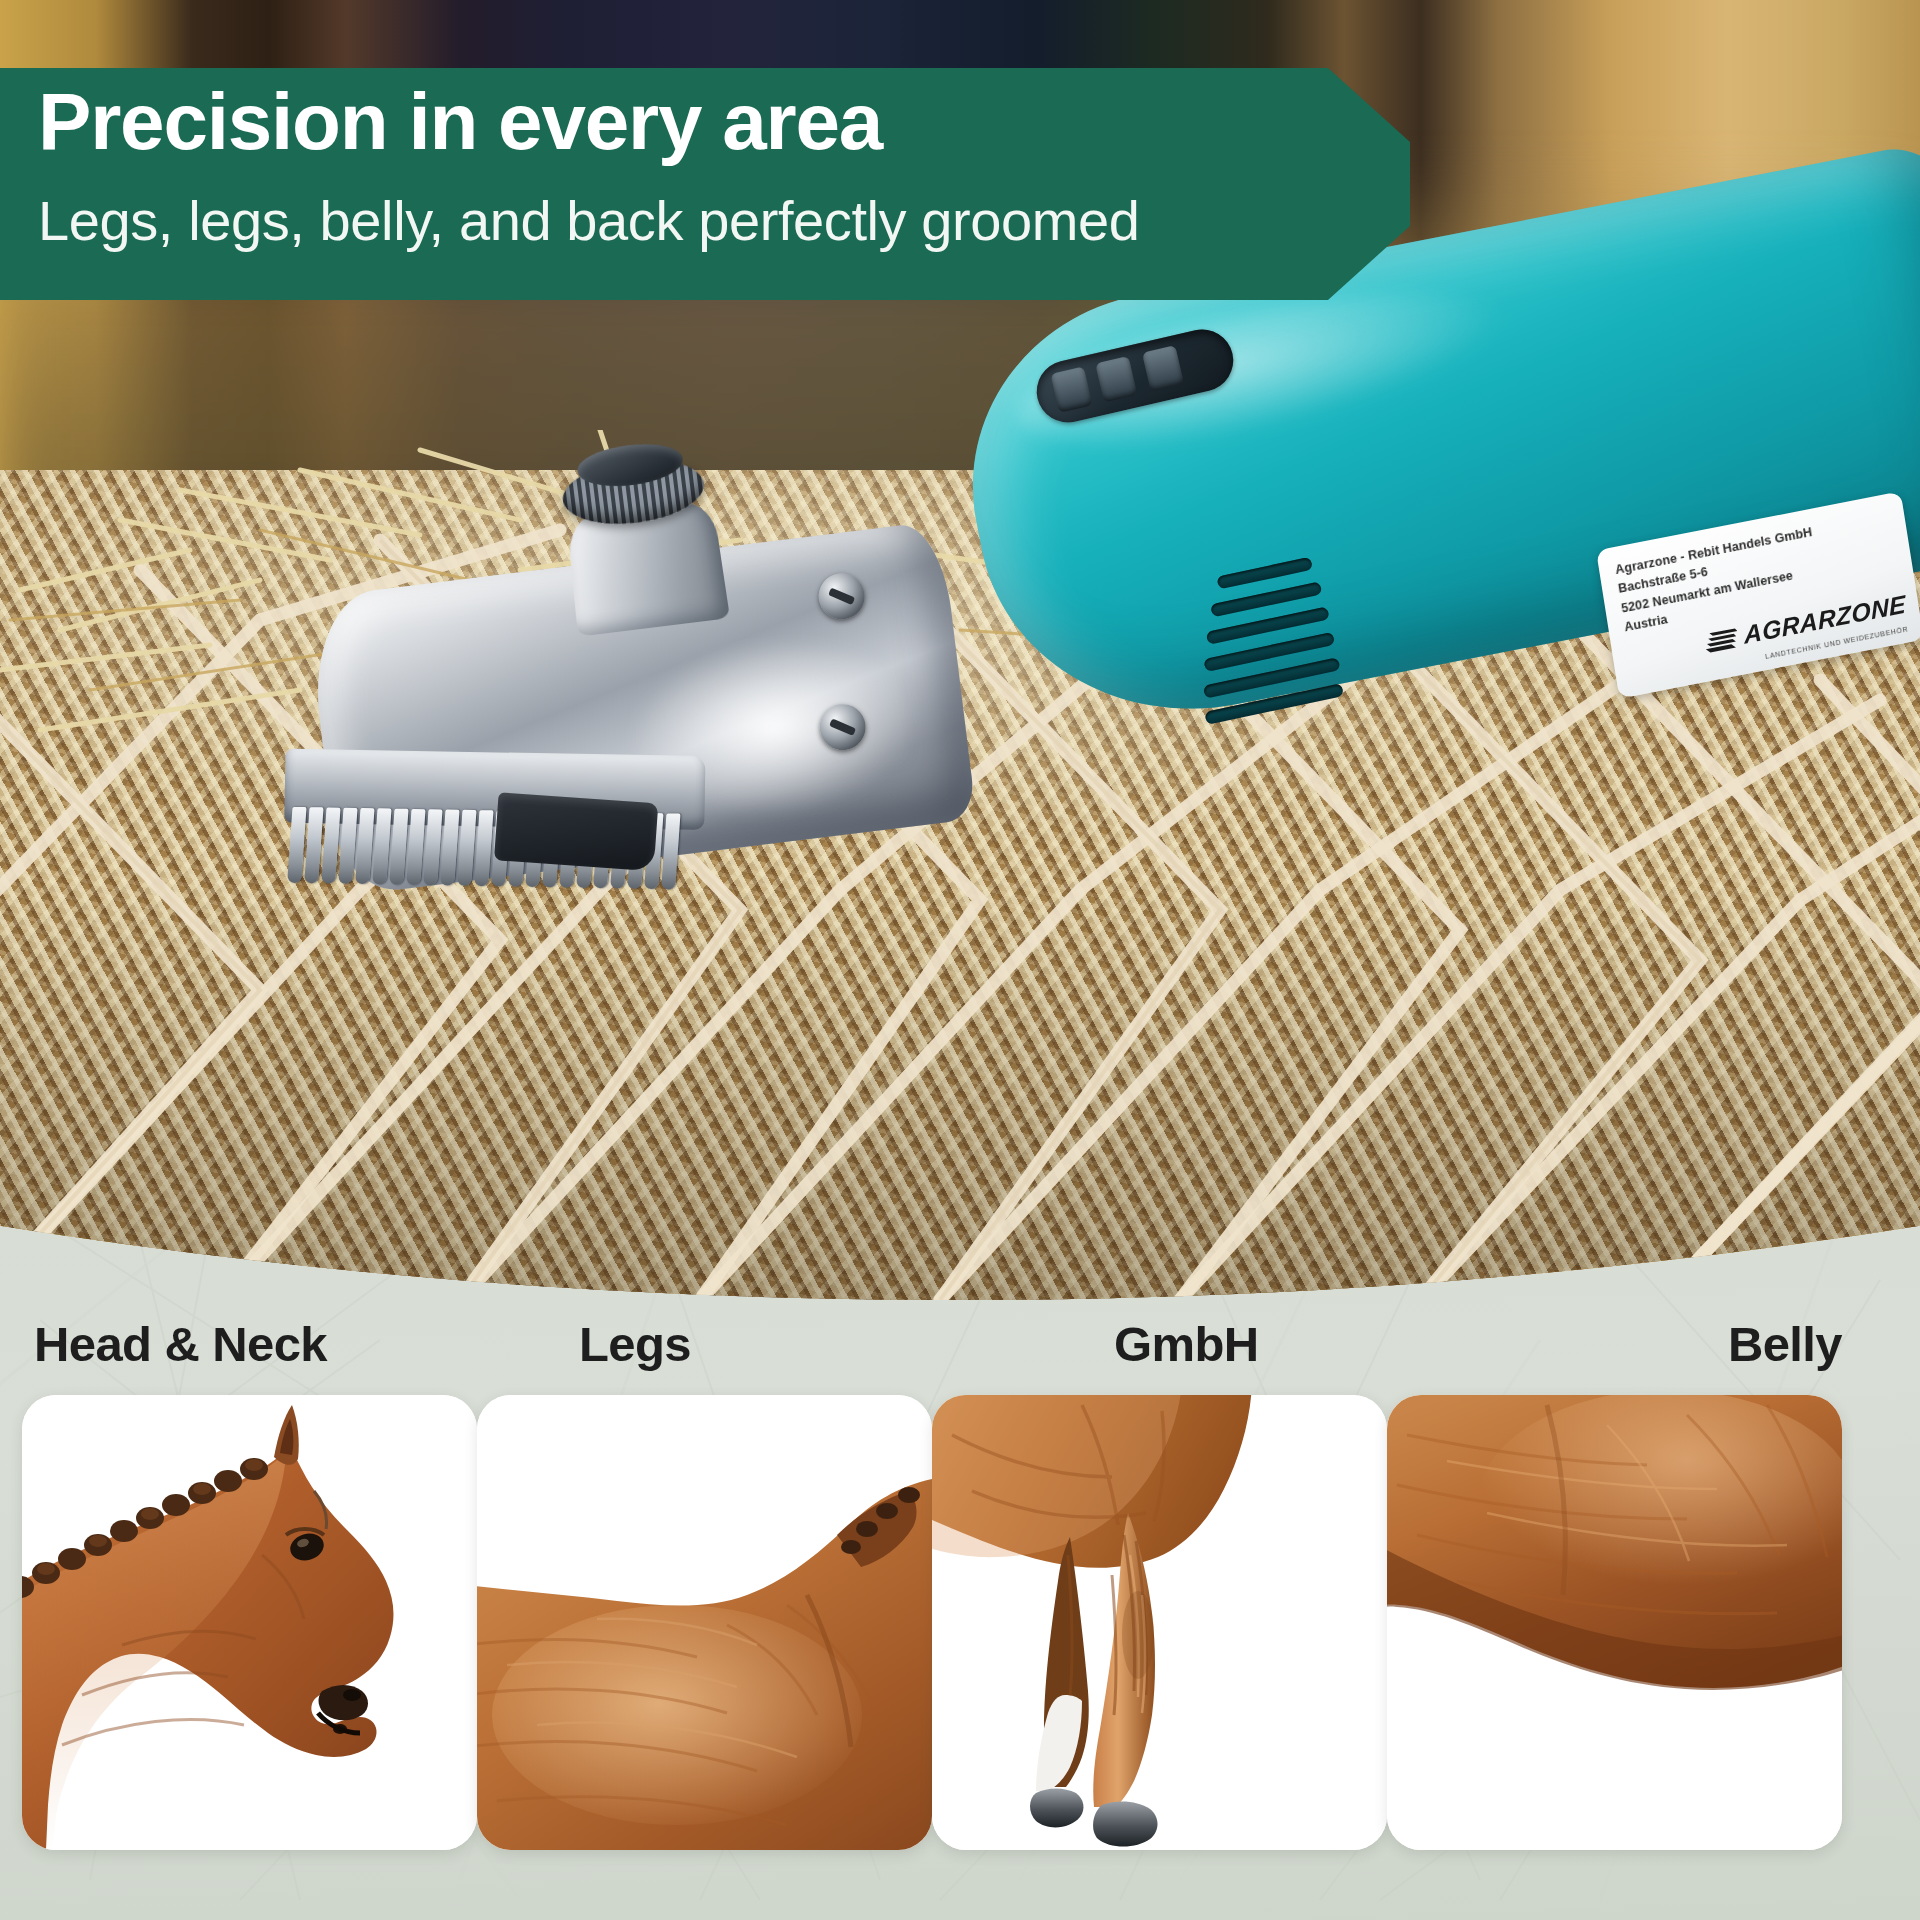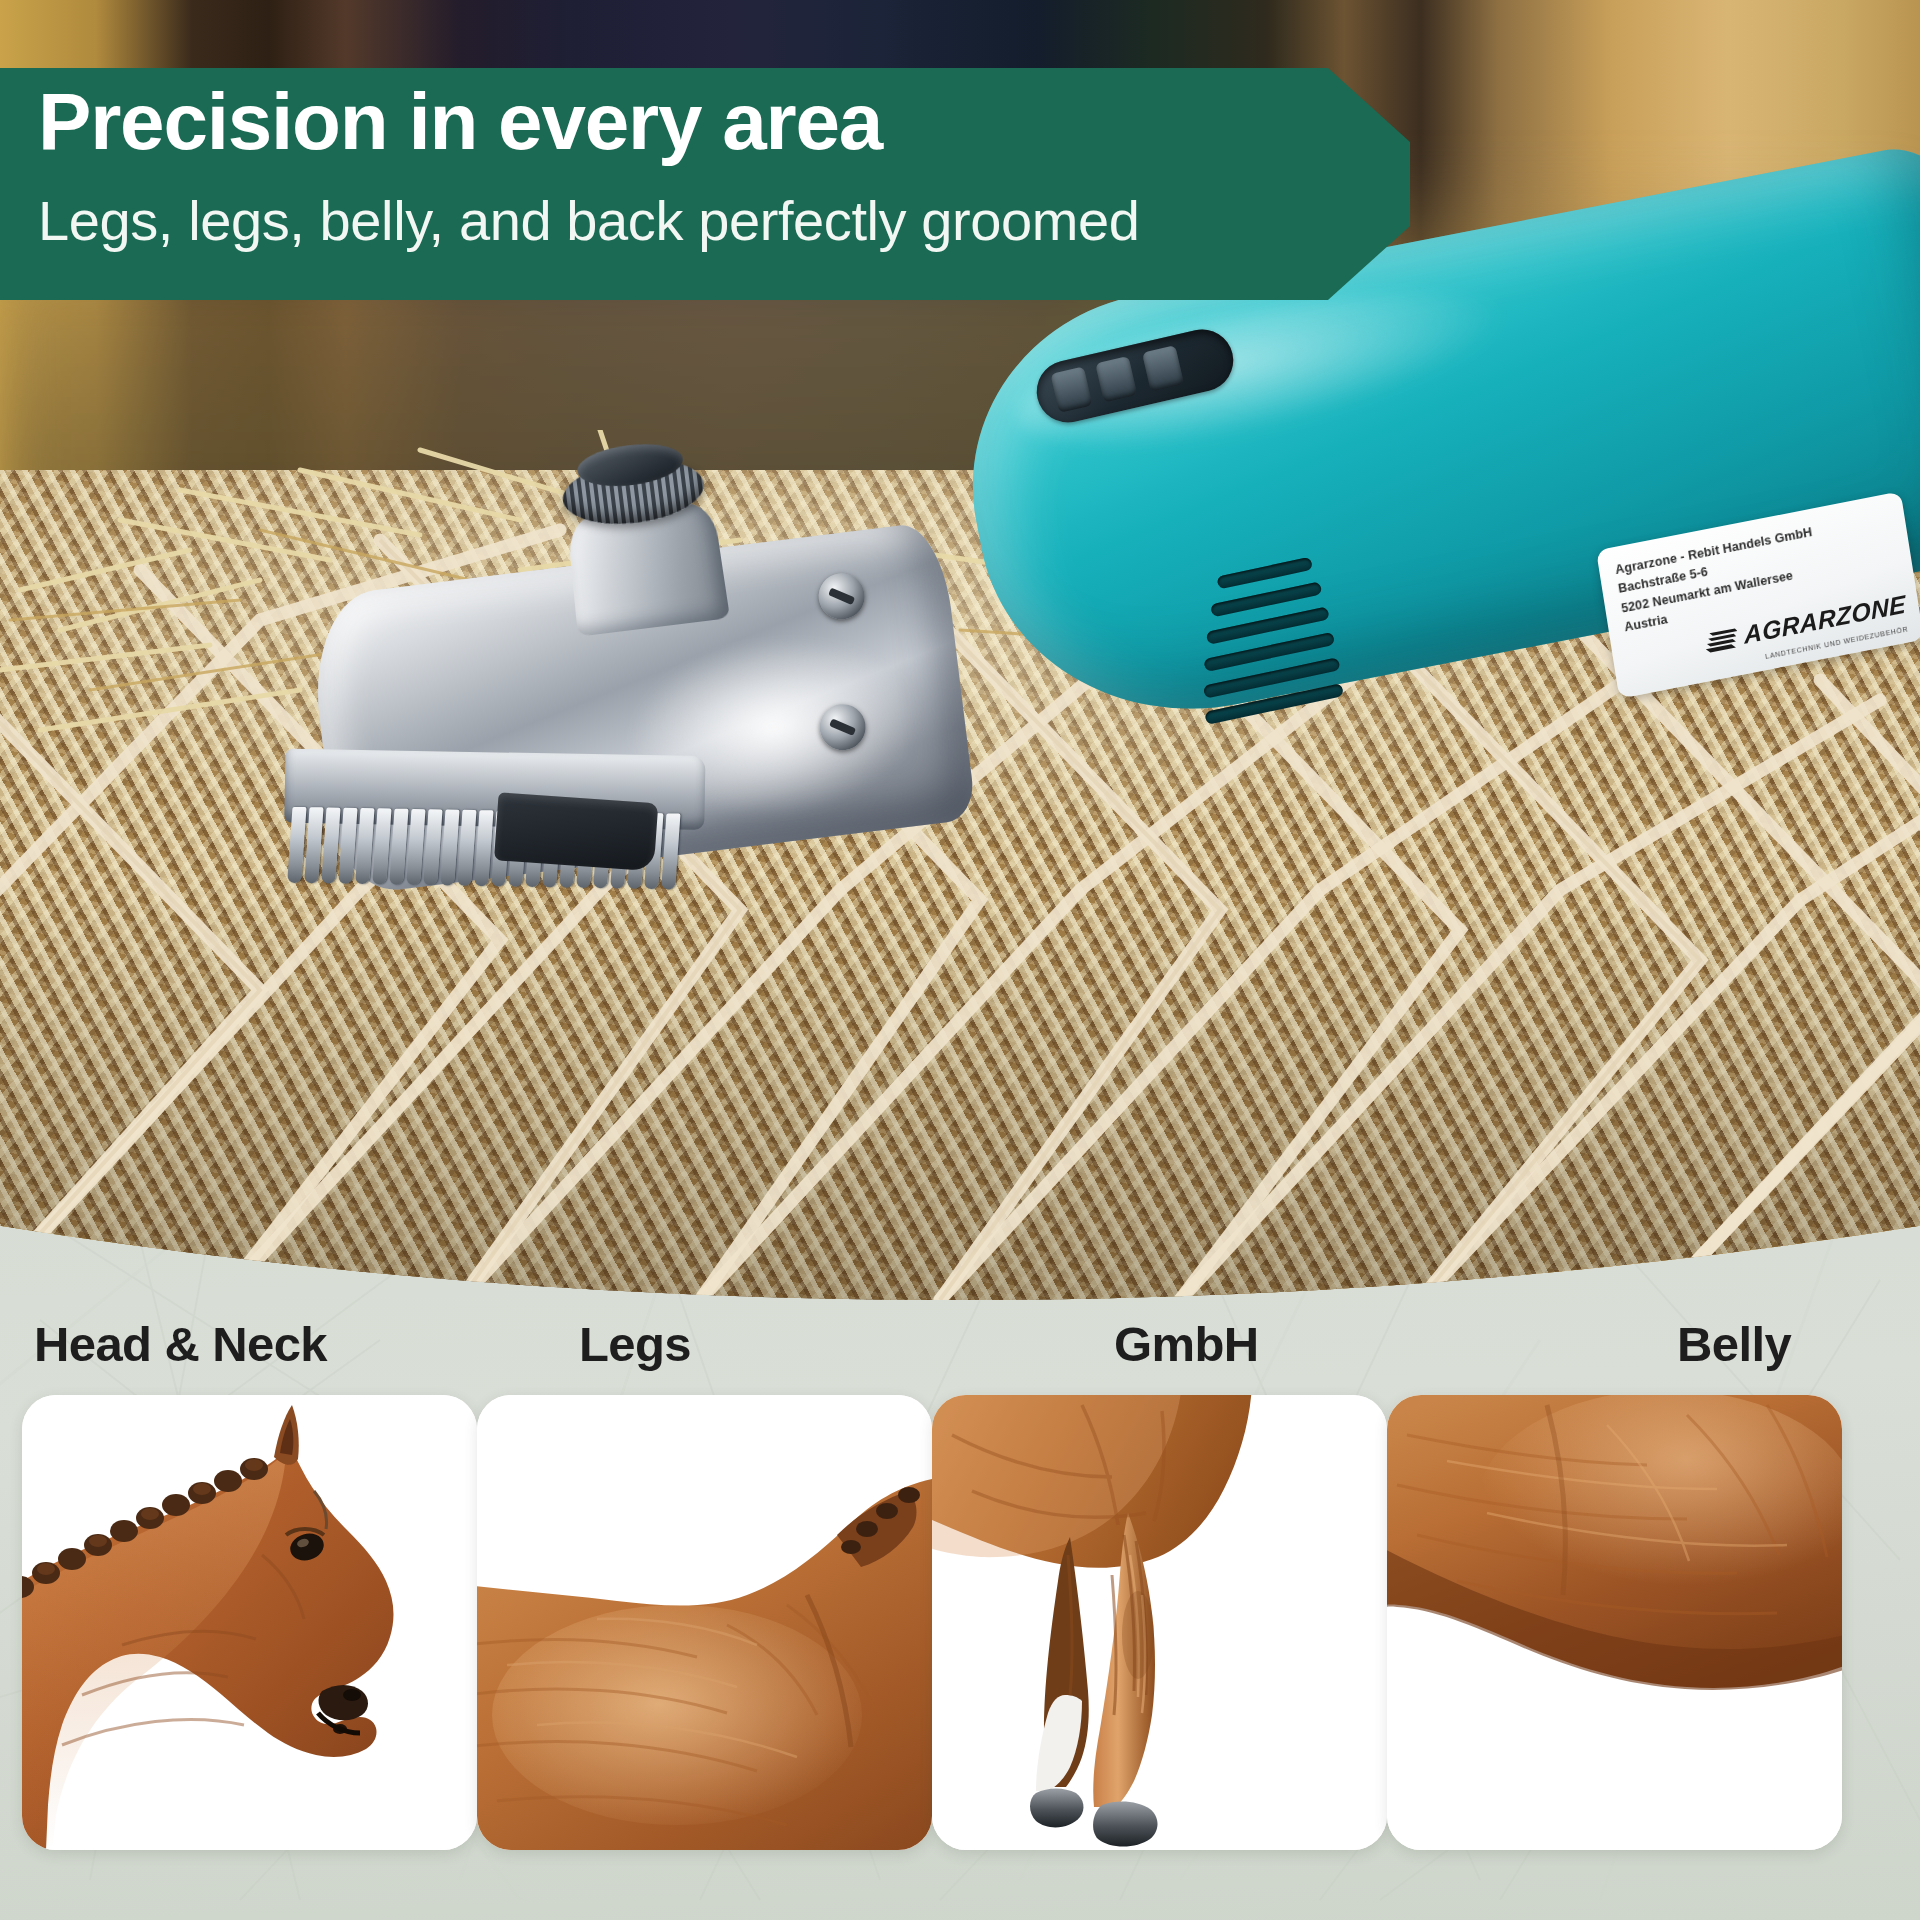--- a/index.html
+++ b/index.html
@@ -269,21 +269,21 @@
   }
   .cell { width:455px; position:relative; }
   .cell-label {
     font-size:49px; font-weight:700; color:#1e1e1e;
     letter-spacing:-.6px; line-height:1;
     margin-bottom:26px; white-space:nowrap;
   }
   .cell:nth-child(1) .cell-label { text-align:left;  padding-left:12px; }
   .cell:nth-child(2) .cell-label { text-align:left;  padding-left:102px; }
   .cell:nth-child(3) .cell-label { text-align:left;  padding-left:182px; }
-  .cell:nth-child(4) .cell-label { text-align:left;  padding-left:290px; }
+  .cell:nth-child(4) .cell-label { text-align:right;  padding-left:290px; }
 
   .card {
     width:455px; height:455px;
     background:#ffffff;
     border-radius:34px;
     overflow:hidden;
     position:relative;
     box-shadow: 0 4px 14px rgba(60,70,60,.14);
   }
   .card svg { position:absolute; inset:0; width:100%; height:100%; display:block; }

